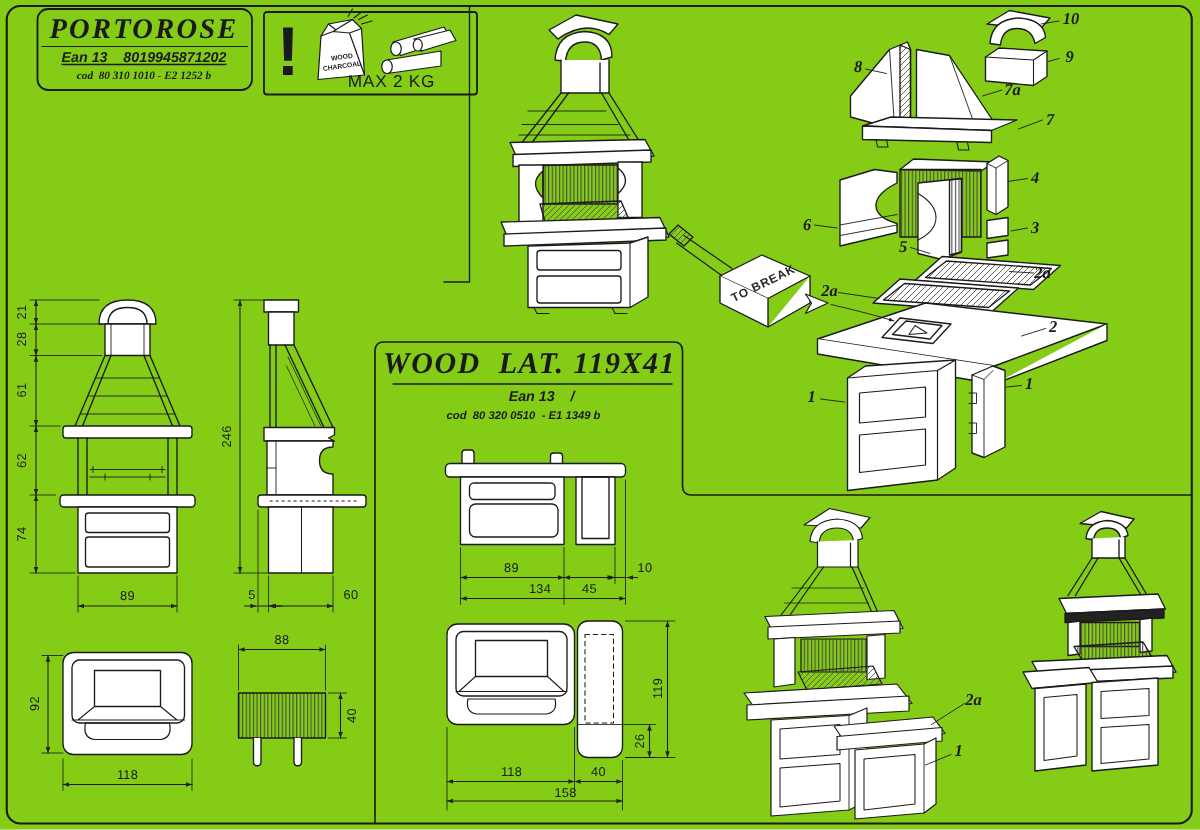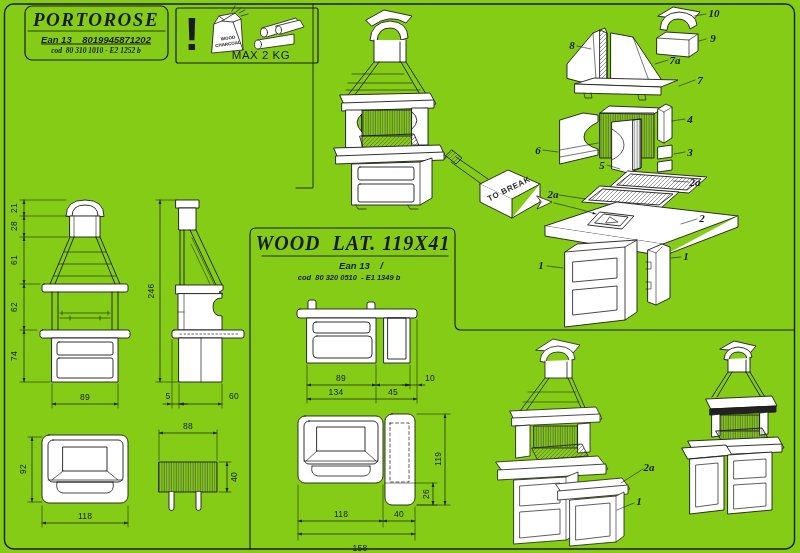--- a/index.html
+++ b/index.html
@@ -367,27 +367,27 @@
 
 <span class="txt dim v" style="left:23px;top:469px;">92</span>
 <span class="txt dim" style="left:85px;top:516px;">118</span>
 
 <span class="txt dim" style="left:188px;top:426px;">88</span>
 <span class="txt dim v" style="left:234px;top:477px;">40</span>
 
 <span class="txt dim" style="left:341px;top:378px;">89</span>
 <span class="txt dim" style="left:393px;top:392px;">45</span>
 <span class="txt dim" style="left:430px;top:378px;">10</span>
-<span class="txt dim" style="left:336px;top:392px;">134</span>
+<span class="txt dim" style="left:360px;top:392px;">134</span>
 
 <span class="txt dim v" style="left:438px;top:459px;">119</span>
 <span class="txt dim v" style="left:426px;top:494px;">26</span>
 <span class="txt dim" style="left:341px;top:514px;">118</span>
 <span class="txt dim" style="left:399px;top:514px;">40</span>
-<span class="txt dim" style="left:360px;top:528px;margin-top:20px;">158</span>
+<span class="txt dim" style="left:377px;top:528px;">158</span>
 
 <span class="txt plabel" style="left:714px;top:13px;">10</span>
 <span class="txt plabel" style="left:713px;top:38px;">9</span>
 <span class="txt plabel" style="left:572px;top:45px;">8</span>
 <span class="txt plabel" style="left:675px;top:60px;text-align:center;">7a</span>
 <span class="txt plabel" style="left:700px;top:80px;">7</span>
 <span class="txt plabel" style="left:690px;top:119px;">4</span>
 <span class="txt plabel" style="left:690px;top:152px;">3</span>
 <span class="txt plabel" style="left:538px;top:150px;">6</span>
 <span class="txt plabel" style="left:602px;top:165px;">5</span>

